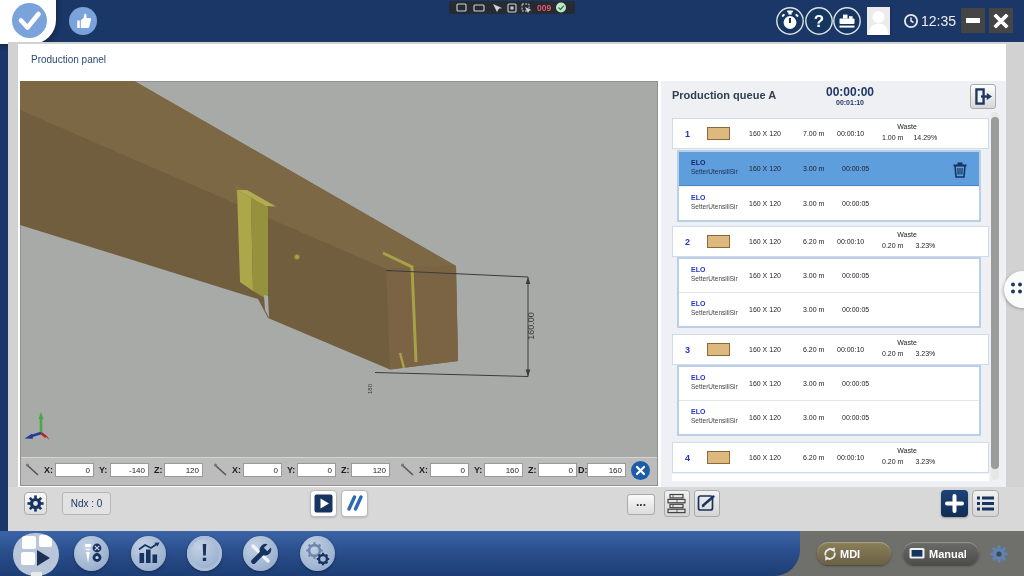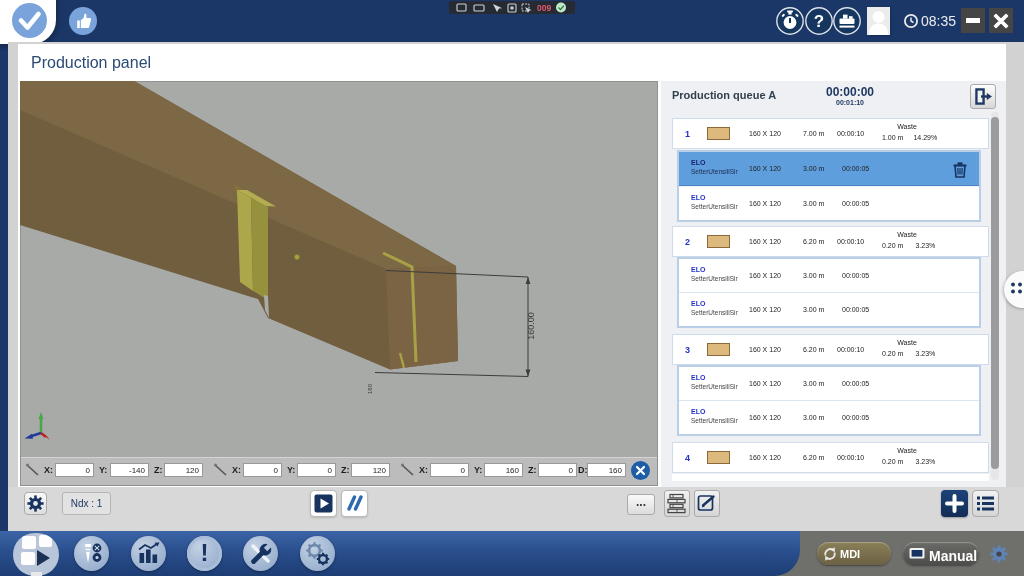--- a/index.html
+++ b/index.html
@@ -64,33 +64,33 @@
   <svg class="abs" style="left:867px;top:7px;" width="23" height="28" viewBox="0 0 23 28">
     <circle cx="11.5" cy="10" r="6" fill="#fff"></circle>
     <path d="M2 28 c0-8 4-11.5 9.5-11.5 S21 20 21 28 z" fill="#fff"></path>
   </svg>
 
   <svg class="abs" style="left:903px;top:13px;" width="16" height="16" viewBox="0 0 16 16">
     <circle cx="8" cy="8" r="7" fill="#e9e9e9"></circle>
     <circle cx="8" cy="8" r="5.2" fill="#1b3768"></circle>
     <polyline points="8,4.5 8,8 10.5,9.5" fill="none" stroke="#e9e9e9" stroke-width="1.5"></polyline>
   </svg>
-  <div class="abs" style="left:921px;top:13px;width:36px;height:16px;color:#ececec;font-size:14px;">08:35</div>
+  <div class="abs" style="left:921px;top:13px;width:36px;height:16px;color:#ececec;font-size:14px;">12:35</div>
 
   <div class="abs" style="left:961px;top:8px;width:24px;height:25px;background:#454545;"></div>
   <div class="abs" style="left:966px;top:18px;width:14px;height:5px;background:#fff;"></div>
   <div class="abs" style="left:989px;top:8px;width:24px;height:25px;background:#454545;"></div>
   <svg class="abs" style="left:989px;top:8px;" width="24" height="25" viewBox="0 0 24 25">
     <path d="M7 6.5 L12 11.5 L17 6.5 L18.5 8 L13.5 13 L18.5 18 L17 19.5 L12 14.5 L7 19.5 L5.5 18 L10.5 13 L5.5 8 z" fill="#fff" stroke="#fff" stroke-width="1.6" stroke-linejoin="round"></path>
   </svg>
 
   <div class="abs" style="left:8px;top:42px;width:1016px;height:490px;background:#d2d2d3;"></div>
 
   <div class="abs" style="left:18px;top:44px;width:988px;height:443px;background:#fff;"></div>
-  <div class="abs" style="left:31px;top:54px;font-size:16px;color:#2b4a75;">Production panel</div>
+  <div class="abs" style="left:31px;top:54px;font-size:10px;color:#2b4a75;">Production panel</div>
 
   <div class="abs" id="viewport" style="left:20px;top:81px;width:638px;height:405px;background:#a8aaa8;border:1px solid #909090;"></div>
   <svg class="abs" style="left:20px;top:81px;" width="638" height="405" viewBox="0 0 638 405">
 
     <polygon points="0,-3 109,-3 436,185 438,280 370,288.5 248,237 238,218 0,144" fill="#705e3e"></polygon>
 
     <polygon points="0,-3 109,-3 436,185 366,188 0,29" fill="#7d6845"></polygon>
 
     <polygon points="366,188 436,185 438,280 370,288.5" fill="#7a6443"></polygon>
 
@@ -316,21 +316,21 @@
     <g stroke="#17335f" stroke-width="2.6">
           <line x1="11.5" y1="3.4" x2="11.5" y2="19.6"></line>
           <line x1="3.4" y1="11.5" x2="19.6" y2="11.5"></line>
           <line x1="5.8" y1="5.8" x2="17.2" y2="17.2"></line>
           <line x1="17.2" y1="5.8" x2="5.8" y2="17.2"></line>
         </g>
       </g>
     <circle cx="11.5" cy="11.5" r="2.4" fill="#e8e8e8"></circle>
   </svg>
 
-  <div class="abs" style="left:62px;top:492px;width:49px;height:23px;background:#e2e2e2;border:1px solid #b5b5b5;border-radius:3px;font-size:10px;color:#1f3864;text-align:center;padding-top:5px;">Ndx : 1</div>
+  <div class="abs" style="left:62px;top:492px;width:49px;height:23px;background:#e2e2e2;border:1px solid #b5b5b5;border-radius:3px;font-size:10px;color:#1f3864;text-align:center;padding-top:5px;">Ndx : 0</div>
 
   <div class="abs" style="left:310px;top:490px;width:27px;height:27px;background:#fff;border:1px solid #bbb;border-radius:4px;box-shadow:0 1px 2px rgba(0,0,0,0.15);"></div>
   <svg class="abs" style="left:310px;top:490px;" width="27" height="27" viewBox="0 0 27 27">
     <rect x="4.5" y="4.5" width="18" height="18" rx="2" fill="#17335f"></rect>
     <polygon points="10.5,8.5 10.5,18.5 19,13.5" fill="#fff"></polygon>
   </svg>
 
   <div class="abs" style="left:341px;top:490px;width:27px;height:27px;background:#fff;border:1px solid #bbb;border-radius:4px;box-shadow:0 1px 2px rgba(0,0,0,0.15);"></div>
   <svg class="abs" style="left:341px;top:490px;" width="27" height="27" viewBox="0 0 27 27">
     <g stroke="#2d6ab0" stroke-width="3.4" stroke-linecap="round">
@@ -462,21 +462,21 @@
     <polygon points="12.8,1.2 12.8,6.2 8.6,3.8" fill="#e8e8e8"></polygon>
     <polygon points="3.2,14.8 3.2,9.8 7.4,12.2" fill="#e8e8e8"></polygon>
   </svg>
   <div class="abs" style="left:840px;top:548px;width:50px;font-size:11px;font-weight:bold;color:#fff;">MDI</div>
 
   <div class="abs" style="left:903px;top:542px;width:76px;height:23px;border-radius:12px;background:linear-gradient(180deg,#6b6b68,#4c4c4a);box-shadow:inset 0 1px 1px rgba(255,255,255,0.3), 0 1px 2px rgba(0,0,0,0.4);"></div>
   <svg class="abs" style="left:908px;top:546px;" width="18" height="16" viewBox="0 0 18 16">
     <rect x="1.5" y="2" width="15" height="10.5" rx="1.5" fill="#f0f0f0"></rect>
     <rect x="3.6" y="4" width="10.8" height="6.6" fill="#17335f"></rect>
   </svg>
-  <div class="abs" style="left:929px;top:548px;width:50px;font-size:14px;font-weight:bold;color:#fff;">Manual</div>
+  <div class="abs" style="left:929px;top:548px;width:50px;font-size:11px;font-weight:bold;color:#fff;">Manual</div>
 
   <svg class="abs" style="left:988px;top:543px;" width="22" height="22" viewBox="0 0 22 22">
     <g fill="#5e83b5">
         <circle cx="11" cy="11" r="6"></circle>
     <g stroke="#5e83b5" stroke-width="2.8">
           <line x1="11" y1="2.4" x2="11" y2="19.6"></line>
           <line x1="2.4" y1="11" x2="19.6" y2="11"></line>
           <line x1="4.9" y1="4.9" x2="17.1" y2="17.1"></line>
           <line x1="17.1" y1="4.9" x2="4.9" y2="17.1"></line>
         </g>

